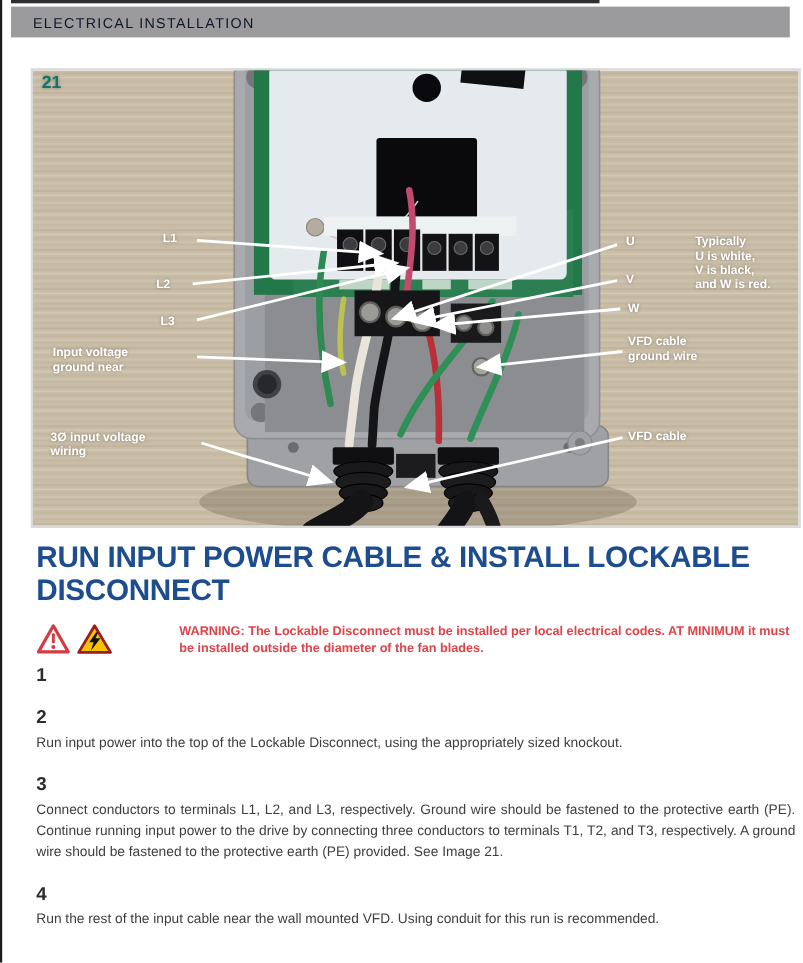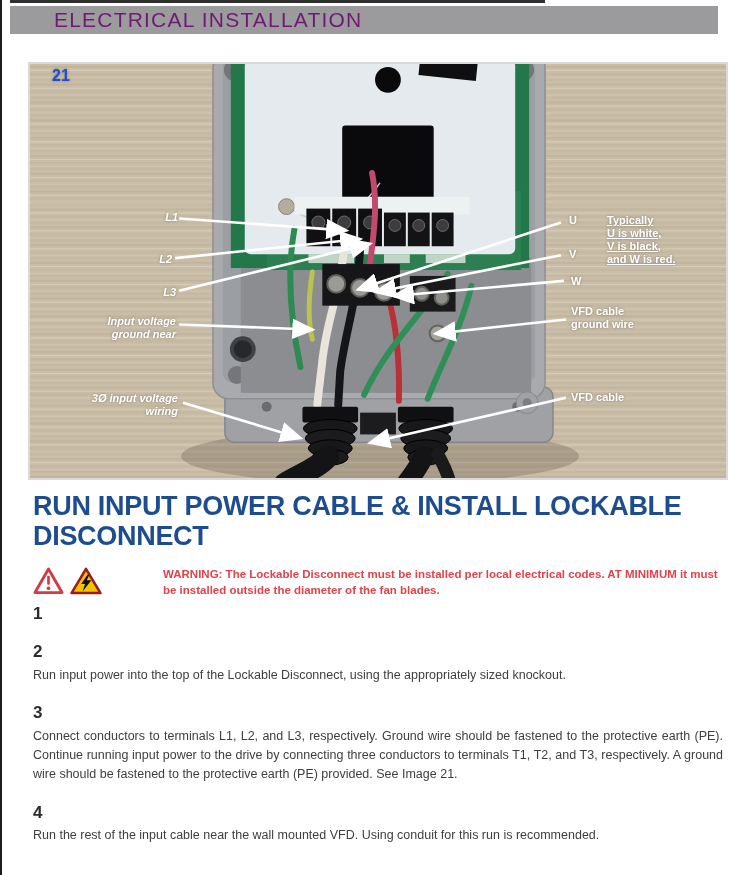--- a/index.html
+++ b/index.html
@@ -7,33 +7,33 @@
     width:730px;height:875px;position:relative;background:#ffffff;
     font-family:"Liberation Sans",sans-serif;overflow:hidden;
   }
   .left-line{position:absolute;left:0;top:0;width:2px;height:875px;background:#1c1c1c;}
   .top-strip{position:absolute;left:10px;top:0;width:535px;height:3px;background:#2f2f2f;}
   .header-bar{
     position:absolute;left:10px;top:6px;width:708px;height:28px;background:#9b9b9d;
     display:flex;align-items:center;
   }
   .header-bar .title{
-    color:#701a75;font-size:21px;font-weight:400;letter-spacing:1.2px;padding-left:44px;
+    color:#0f172a;font-size:13px;font-weight:400;letter-spacing:1.2px;padding-left:20px;
   }
   .photo{
     position:absolute;left:28px;top:62px;width:700px;height:418px;
     border:2px solid #d9d9d9;box-sizing:border-box;
   }
   .photo svg{display:block;width:100%;height:100%;}
   .ph-label{
     position:absolute;color:#ffffff;font-weight:bold;font-size:11px;line-height:1.18;
     white-space:pre-line;text-shadow:0 0 3px rgba(0,0,0,0.35);
   }
-  .ph-label.right{text-align:right;font-style:italic;}
-  .fig-num{position:absolute;left:22px;top:3px;color:#1d4ed8;font-weight:bold;font-size:16px;
+  .ph-label.right{}
+  .fig-num{position:absolute;left:8px;top:3px;color:#0f766e;font-weight:bold;font-size:16px;
     text-shadow:0 0 3px rgba(0,0,0,0.35);}
   .section-title{
     position:absolute;left:33px;top:492px;width:686px;
     color:#1d4d8f;font-size:27px;font-weight:800;line-height:1.1;letter-spacing:-0.3px;
   }
   .warning-row{
     position:absolute;left:33px;top:566px;width:690px;display:flex;align-items:flex-start;gap:47px;
   }
   .warning-icons{display:flex;gap:5px;flex:0 0 auto;margin-top:1px;}
   .warning-text{
@@ -182,21 +182,21 @@
   <div class="ph-label right" style="left:118px;top:147px;width:30px;">L1</div>
   <div class="ph-label right" style="left:112px;top:189px;width:30px;">L2</div>
   <div class="ph-label right" style="left:116px;top:222px;width:30px;">L3</div>
   <div class="ph-label right" style="left:18px;top:251px;width:128px;">Input voltage
 ground near</div>
   <div class="ph-label right" style="left:16px;top:328px;width:132px;">3Ø input voltage
 wiring</div>
   <div class="ph-label" style="left:539px;top:150px;">U</div>
   <div class="ph-label" style="left:539px;top:184px;">V</div>
   <div class="ph-label" style="left:541px;top:211px;">W</div>
-  <div class="ph-label" style="left:577px;top:150px;text-decoration:underline;">Typically
+  <div class="ph-label" style="left:602px;top:150px;">Typically
 U is white,
 V is black,
 and W is red.</div>
   <div class="ph-label" style="left:541px;top:241px;">VFD cable
 ground wire</div>
   <div class="ph-label" style="left:541px;top:327px;">VFD cable</div>
 </div>
 
 <div class="section-title">RUN INPUT POWER CABLE &amp; INSTALL LOCKABLE DISCONNECT</div>
 

